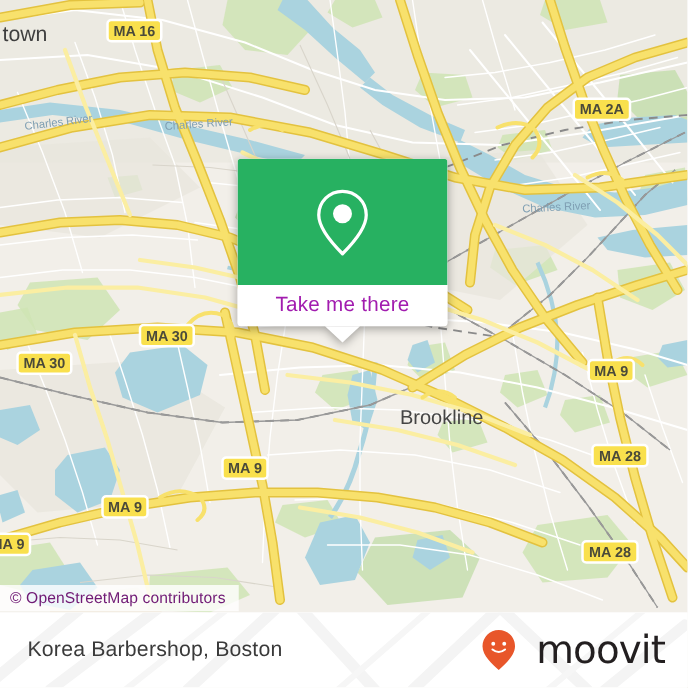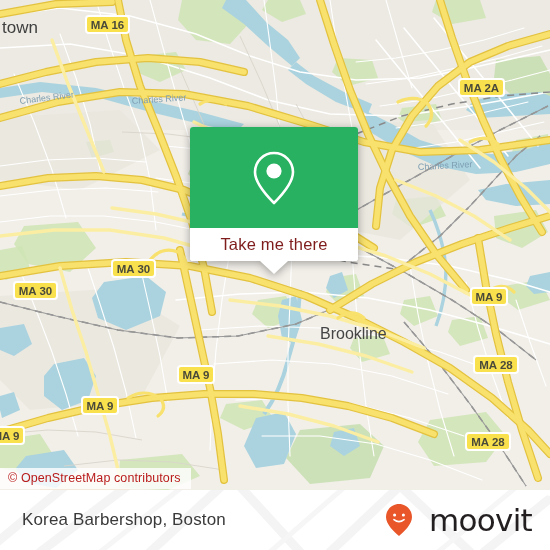--- a/index.html
+++ b/index.html
@@ -9,39 +9,39 @@
 
   
   #map{position:absolute;left:0;top:0;width:550px;height:490px;overflow:hidden;background:#f2efe9;}
   #mapsvg{position:absolute;left:0;top:0;}
 
   
   .attribution{
     position:absolute;left:0;top:468px;
     background:rgba(255,255,255,.80);
     padding:3px 10px 4px 8px;
-    font-size:12.5px;color:#b91c1c;letter-spacing:.1px;
+    font-size:12.5px;color:#701a75;letter-spacing:.1px;
     white-space:nowrap;z-index:40;text-align:center;
   }
 
   
   .popup{
     position:absolute;left:190px;top:127px;width:168px;z-index:60;
     filter:drop-shadow(0 2px 4px rgba(0,0,0,.34));
   }
   .popup-inner{border-radius:3px;overflow:hidden;background:#fff;}
   .popup-top{
     height:101px;background:#27b161;
     display:flex;align-items:center;justify-content:center;
   }
   .popup-bottom{
     height:33px;background:#fff;
     display:flex;align-items:center;justify-content:center;
   }
-  .popup-label{font-size:16.5px;color:#7f1d1d;letter-spacing:.2px;}
+  .popup-label{font-size:16.5px;color:#a21caf;letter-spacing:.2px;}
   .popup-tail{
     position:absolute;left:50%;top:100%;transform:translateX(-50%);
     width:0;height:0;
     border-left:14px solid transparent;
     border-right:14px solid transparent;
     border-top:13px solid #fff;
   }
 
   
   #footer{

